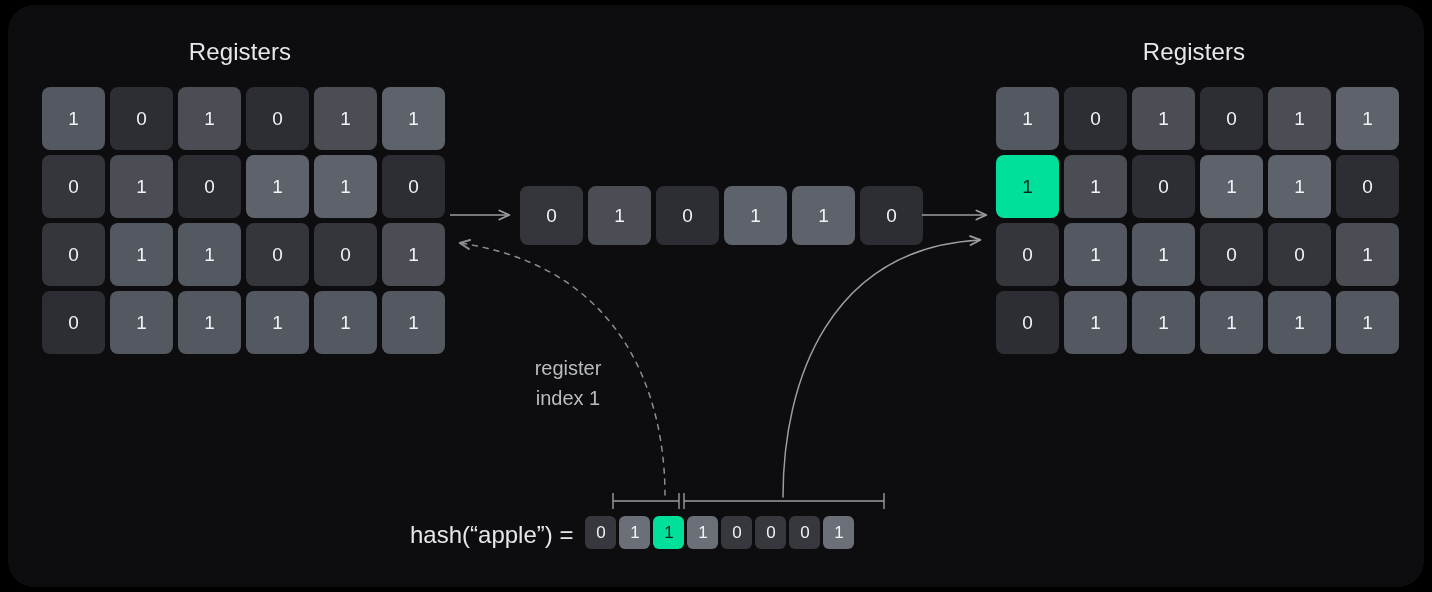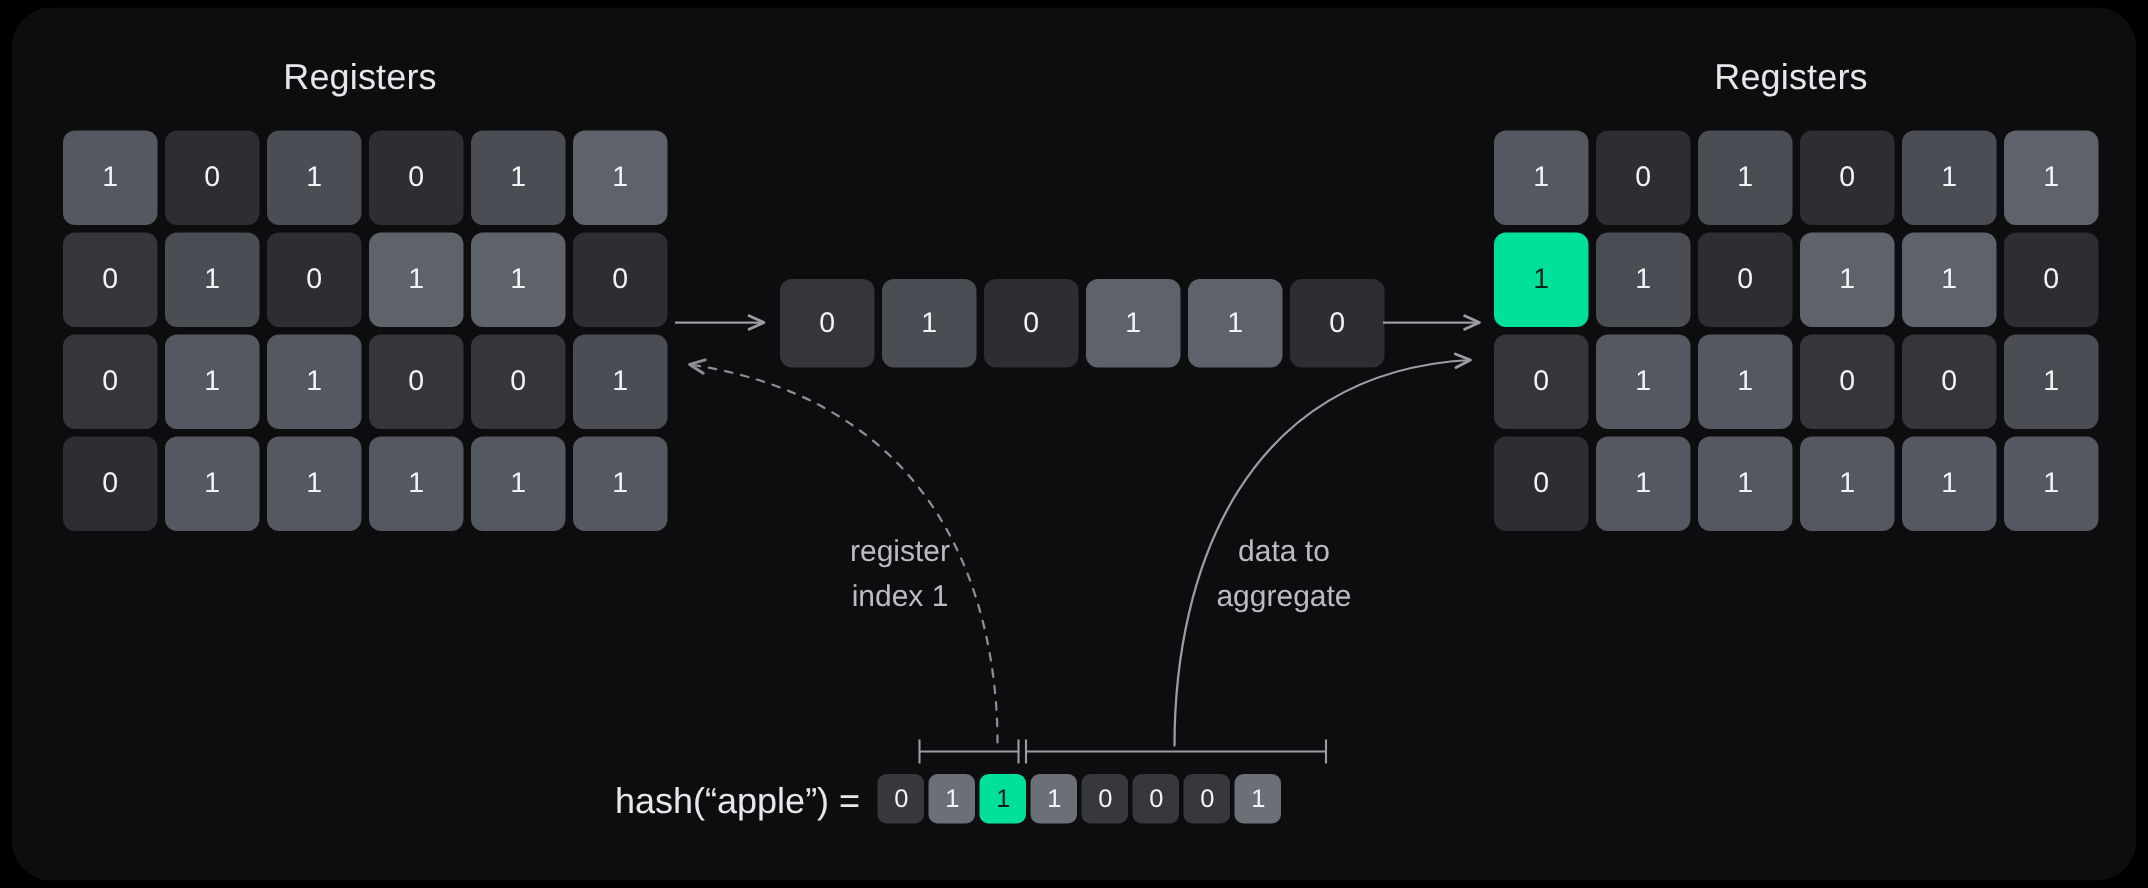--- a/index.html
+++ b/index.html
@@ -96,21 +96,21 @@
 
   
   .curve-label {
     position: absolute;
     font-size: 20px;
     line-height: 30px;
     color: #b9bcc2;
     text-align: center;
     white-space: pre-line;
   }
-  #label-register  { left: 520px; top: 353px; width: 160px; }
+  #label-register  { left: 488px; top: 353px; width: 160px; }
   #label-aggregate { left: 780px; top: 353px; width: 152px; }
 
   
   #hash-wrap {
     position: absolute;
     left: 410px;
     top: 516px;
     display: flex;
     align-items: flex-end;
     gap: 12px;
@@ -226,22 +226,20 @@
       <div class="cell sh-1">0</div>
       <div class="cell sh-3">1</div>
       <div class="cell sh-0">0</div>
       <div class="cell sh-5">1</div>
       <div class="cell sh-5">1</div>
       <div class="cell sh-0">0</div>
     </div>
 
   <div class="curve-label" id="label-register">register
 index 1</div>
-  <div class="curve-label" id="label-aggregate">data to
-aggregate</div>
 
   <div id="hash-wrap">
     <div id="hash-label">hash(“apple”) =</div>
     <div id="hash-bits">
         <div class="bit b0">0</div>
         <div class="bit b1">1</div>
         <div class="bit hl">1</div>
         <div class="bit b1">1</div>
         <div class="bit b0">0</div>
         <div class="bit b0">0</div>

